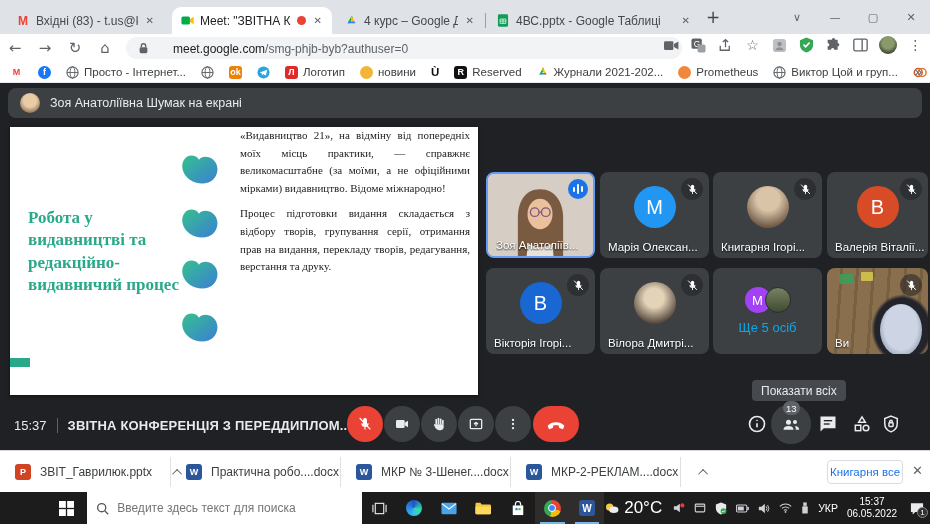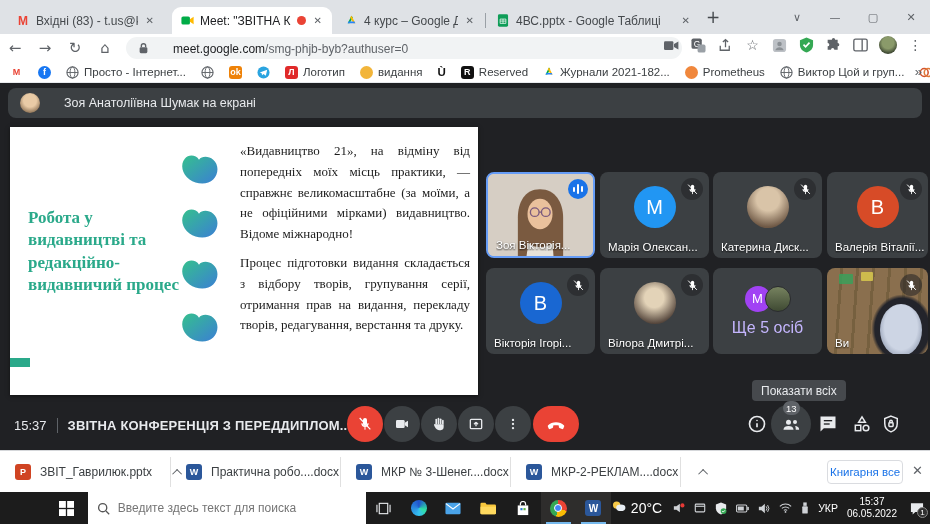--- a/index.html
+++ b/index.html
@@ -33,46 +33,46 @@
   .avatar-sm { width:18px; height:18px; border-radius:50%; background:radial-gradient(circle at 50% 38%, #8a9a6a 0 40%, #3a4430 75%); }
 
   
   .bookbar { left:0; top:62px; width:930px; height:21px; background:#fff; display:flex; align-items:center; padding:0 10px; gap:15px; border-bottom:1px solid #e8eaed; }
   .bm { display:flex; align-items:center; gap:5px; font-size:11.5px; color:#3c4043; white-space:nowrap; }
   .bmi { width:13px; height:13px; border-radius:3px; display:flex; align-items:center; justify-content:center; font-size:9px; font-weight:bold; color:#fff; flex:0 0 13px; }
   .bm-overflow { position:absolute; right:8px; top:64px; color:#5f6368; font-size:13px; }
 
   
   .meet { left:0; top:83px; width:930px; height:367px; background:#202124; }
-  .banner { position:absolute; left:8px; top:5px; width:914px; height:30px; background:#3c4043; border-radius:8px; display:flex; align-items:center; gap:24px; padding:0 12px; }
+  .banner { position:absolute; left:8px; top:5px; width:914px; height:30px; background:#3c4043; border-radius:8px; display:flex; align-items:center; gap:10px; padding:0 12px; }
   .banner-av { width:20px; height:20px; border-radius:50%; background:radial-gradient(circle at 50% 38%, #e9cba6 0 40%, #8a6f52 80%); }
   .banner-txt { font-size:12.5px; color:#e8eaed; }
 
   
   .slide { position:absolute; left:10px; top:44px; width:468px; height:268px; background:#fff; box-shadow:0 1px 4px rgba(0,0,0,.5); }
   .slide-title { position:absolute; left:18px; top:80px; width:162px; font-family:"Liberation Serif",serif; font-weight:bold; font-size:17px; line-height:1.32; }
-  .slide-body { position:absolute; left:230px; top:14px; width:230px; font-family:"Liberation Serif",serif; font-size:13px; line-height:1.6; color:#1c1c1c; text-align:justify; }
+  .slide-body { position:absolute; left:230px; top:0; width:230px; font-family:"Liberation Serif",serif; font-size:11px; line-height:1.6; color:#1c1c1c; text-align:justify; }
   .slide-body p { margin-bottom:8px; }
   .slide-blob { position:absolute; left:167px; }
   .slide-bar { position:absolute; left:0; top:231px; width:20px; height:9px; }
 
   
   .tile { position:absolute; height:86px; background:#3c4043; border-radius:8px; overflow:hidden; }
   .tile-name { position:absolute; left:8px; bottom:5px; font-size:11.5px; color:#fff; text-shadow:0 1px 2px rgba(0,0,0,.9); white-space:nowrap; max-width:92px; overflow:hidden; }
   .micoff { position:absolute; top:6px; right:6px; width:22px; height:22px; border-radius:50%; background:rgba(32,33,36,.55); display:flex; align-items:center; justify-content:center; }
   .initc { position:absolute; left:50%; top:14px; transform:translateX(-50%); width:42px; height:42px; border-radius:50%; display:flex; align-items:center; justify-content:center; color:#fff; font-size:20px; }
   .tile.speaking { border:2px solid #669cf6; }
   .eqbadge { position:absolute; top:5px; right:5px; width:20px; height:20px; border-radius:50%; background:#1a73e8; display:flex; align-items:center; justify-content:center; gap:1.5px; }
   .eqbadge i { width:2.5px; background:#fff; border-radius:2px; display:block; }
   .photoc { border-radius:50%; }
   .overflow-tile { display:flex; flex-direction:column; align-items:center; justify-content:center; gap:7px; }
   .ovrow { display:flex; }
   .ovc { width:26px; height:26px; border-radius:50%; display:flex; align-items:center; justify-content:center; color:#fff; font-size:13px; }
   .ovc.photo { margin-left:-6px; background:linear-gradient(180deg,#76825f,#3f4a33); border:1px solid #2a2c2e; }
-  .ovname { font-size:16px; color:#c4b5fd; }
+  .ovname { font-size:13px; color:#0ea5e9; }
   .vi-face { position:absolute; left:52%; top:42%; width:42px; height:52px; background:radial-gradient(ellipse at 50% 45%, #cdd5e4 0 55%, #9fa9bd 75%, transparent 76%); border-radius:50%; }
   .vi-hair { position:absolute; left:44%; top:30%; width:62px; height:70px; background:radial-gradient(ellipse at 50% 50%, #23242b 0 62%, transparent 70%); border-radius:50%; }
   .poster { position:absolute; border-radius:1px; opacity:.85; }
 
   
   .tooltip { position:absolute; left:752px; top:297px; height:21px; background:#46494d; border-radius:4px; color:#e8eaed; font-size:12px; display:flex; align-items:center; padding:0 9px; }
 
   
   .meetbar { position:absolute; left:0; top:317px; width:930px; height:50px; display:flex; align-items:center; padding-left:14px; gap:10px; }
   .mtime { font-size:13px; color:#e8eaed; }
@@ -99,21 +99,21 @@
   .tstart { width:44px; display:flex; align-items:center; justify-content:center; }
   .tsearch { width:286px; background:#fff; display:flex; align-items:center; gap:8px; padding:0 9px; }
   .tsearch input { border:0; outline:0; font-size:12px; color:#333; width:230px; background:transparent; font-family:"Liberation Sans",sans-serif; }
   .tbtn { width:36px; display:flex; align-items:center; justify-content:center; position:relative; }
   .tbtn.open { background:#2e2d2c; }
   .tbtn.open::after { content:""; position:absolute; left:5px; right:5px; bottom:0; height:2px; background:#76b9ed; }
   .tray { margin-left:auto; display:flex; align-items:center; gap:9px; padding-right:6px; }
   .trayic { display:flex; align-items:center; justify-content:center; }
   .tlang { color:#fff; font-size:10.5px; }
   .tclock { color:#fff; font-size:10px; line-height:1.25; text-align:center; }
-  .tweather { display:flex; align-items:flex-start; gap:5px; color:#fff; font-size:14px; margin-right:2px; }
+  .tweather { display:flex; align-items:center; gap:5px; color:#fff; font-size:17px; margin-right:2px; }
   .tnotif { position:relative; margin-left:4px; }
   .tnotif .nb { position:absolute; right:-4px; bottom:-3px; background:#303030; border:1px solid #888; color:#fff; border-radius:50%; width:11px; height:11px; font-size:8px; display:flex; align-items:center; justify-content:center; }
 </style>
 </head>
 <body>
 
 <div class="screen">
 
   <svg width="0" height="0" style="position:absolute">
       <defs>
@@ -265,36 +265,36 @@
           <circle cx="7" cy="7" r="6.5" fill="#2aa4e0"></circle>
           <path d="M3 7l8-3-1.5 6.5L7 8.5 5.5 10 5 7.8z" fill="#fff"></path>
         </svg>
     </span>
     <span class="bm">
         <span class="bmi" style="background:#e02a2a">Л</span>
         <span>Логотип</span>
       </span>
     <span class="bm">
         <span class="bmi" style="background:#f2b53a;border-radius:50%"></span>
-        <span>видання</span>
+        <span>новини</span>
       </span>
     <span class="bm">
         <span style="font-weight:bold;color:#111">Ù</span>
       </span>
     <span class="bm">
         <span class="bmi" style="background:#111">R</span>
         <span>Reserved</span>
       </span>
     <span class="bm">
       <svg width="12" height="12" viewBox="0 0 24 24">
           <polygon points="12,3 5,17 8.5,17 14.5,6.5" fill="#00ac47"></polygon>
           <polygon points="12,3 19,17 15.5,17 9.5,6.5" fill="#ffba00"></polygon>
           <polygon points="6.5,14 17.5,14 19,17 5,17" fill="#2684fc"></polygon>
         </svg>
-      <span>Журнали 2021-182...</span>
+      <span>Журнали 2021-202...</span>
     </span>
     <span class="bm">
         <span class="bmi" style="background:#f0873c;border-radius:50%"></span>
         <span>Prometheus</span>
       </span>
     <span class="bm">
       <svg width="13" height="13" viewBox="0 0 14 14">
           <circle cx="7" cy="7" r="6" fill="none" stroke="#5f6368" stroke-width="1.2"></circle>
           <ellipse cx="7" cy="7" rx="2.6" ry="6" fill="none" stroke="#5f6368" stroke-width="1"></ellipse>
           <line x1="1" y1="7" x2="13" y2="7" stroke="#5f6368" stroke-width="1"></line>
@@ -347,21 +347,21 @@
         <circle cx="48.5" cy="40" r="4.5" fill="none" stroke="#7b5a7e" stroke-width="1.4"></circle>
         <circle cx="60" cy="40" r="4.5" fill="none" stroke="#7b5a7e" stroke-width="1.4"></circle>
         <line x1="53" y1="40" x2="55.5" y2="40" stroke="#7b5a7e" stroke-width="1.4"></line>
         <path d="M40,86 L42,72 C46,78 62,78 67,72 L68,86 Z" fill="#e8e2d8"></path>
       </svg>
       <span class="eqbadge">
           <i style="height:5px"></i>
           <i style="height:10px"></i>
           <i style="height:6px"></i>
         </span>
-      <span class="tile-name">Зоя Вікторія...</span>
+      <span class="tile-name">Зоя Анатоліїв...</span>
     </div>
 
     <div class="tile" style="left:600px;top:89px;width:109px">
       <span class="initc" style="background-color: rgb(33, 150, 243);">
           <span>М</span>
         </span>
       <span class="micoff">
           <svg width="13" height="13" viewBox="0 0 24 24" fill="#fff">
             <rect x="9" y="3" width="6" height="12" rx="3"></rect>
             <path d="M6.5 11a5.5 5.5 0 0 0 11 0h-1.8a3.7 3.7 0 0 1-7.4 0z"></path>
@@ -375,21 +375,21 @@
     <div class="tile" style="left:713px;top:89px;width:109px">
       <span class="initc photoc" style="background:radial-gradient(circle at 50% 32%, #d9c4a8 0 32%, #6e5845 78%)"></span>
       <span class="micoff">
           <svg width="13" height="13" viewBox="0 0 24 24" fill="#fff">
             <rect x="9" y="3" width="6" height="12" rx="3"></rect>
             <path d="M6.5 11a5.5 5.5 0 0 0 11 0h-1.8a3.7 3.7 0 0 1-7.4 0z"></path>
             <rect x="11.2" y="16.5" width="1.6" height="4"></rect>
             <line x1="4" y1="3" x2="20" y2="20" stroke="#fff" stroke-width="1.8"></line>
           </svg>
         </span>
-      <span class="tile-name">Катерина Диск...</span>
+      <span class="tile-name">Книгарня Ігорі...</span>
     </div>
 
     <div class="tile" style="left:827px;top:89px;width:101px">
       <span class="initc" style="background-color: rgb(215, 75, 39);">
           <span>В</span>
         </span>
       <span class="micoff">
           <svg width="13" height="13" viewBox="0 0 24 24" fill="#fff">
             <rect x="9" y="3" width="6" height="12" rx="3"></rect>
             <path d="M6.5 11a5.5 5.5 0 0 0 11 0h-1.8a3.7 3.7 0 0 1-7.4 0z"></path>

